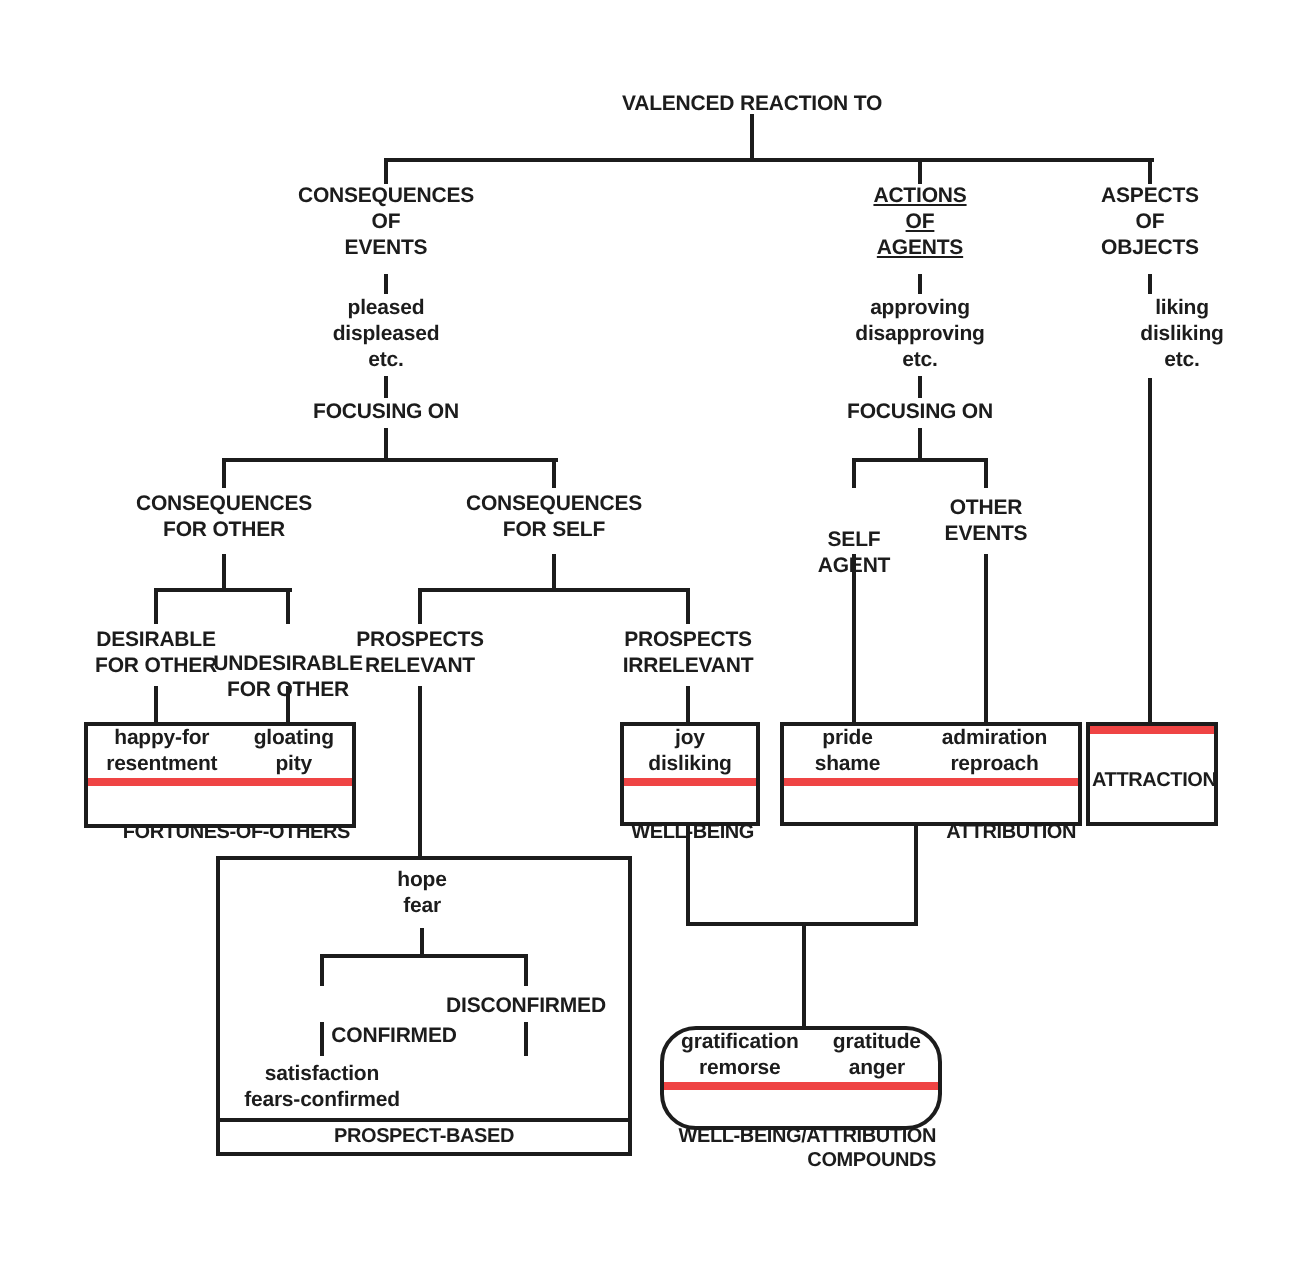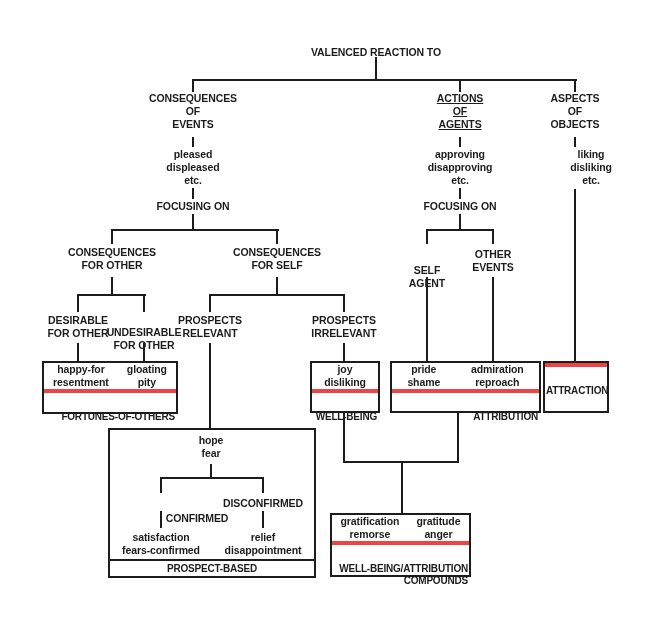--- a/index.html
+++ b/index.html
@@ -69,21 +69,21 @@
   </div>
 
   <div class="gbox" style="left:543px;top:361px;width:66px;height:52px;">
     <div class="glabel">ATTRACTION</div>
   </div>
 
   <div class="gbox" style="left:108px;top:428px;width:208px;height:150px;">
     <div class="pb-label">PROSPECT-BASED</div>
   </div>
 
-  <div class="gbox" style="left:330px;top:513px;width:141px;height:64px;">
+  <div class="gbox" style="left:330px;top:513px;width:141px;height:52px;border-radius:18px;">
     <div class="gcells">
       <div class="cell">gratification
 remorse</div>
       <div class="cell">gratitude
 anger</div>
     </div>
     <div class="glabel">WELL-BEING/ATTRIBUTION
 COMPOUNDS</div>
   </div>
 
@@ -180,16 +180,14 @@
 RELEVANT</div>
   <div class="node" style="left:344px;top:314px;">PROSPECTS
 IRRELEVANT</div>
 
   <div class="node" style="left:211px;top:434px;">hope
 fear</div>
   <div class="node" style="left:161px;top:512px;margin-left:36px;">CONFIRMED</div>
   <div class="node" style="left:263px;top:497px;">DISCONFIRMED</div>
   <div class="node" style="left:161px;top:531px;">satisfaction
 fears-confirmed</div>
-  <div class="node" style="left:263px;top:531px;">relief
-disappointment</div>
 
 </div>
 
 </body></html>

